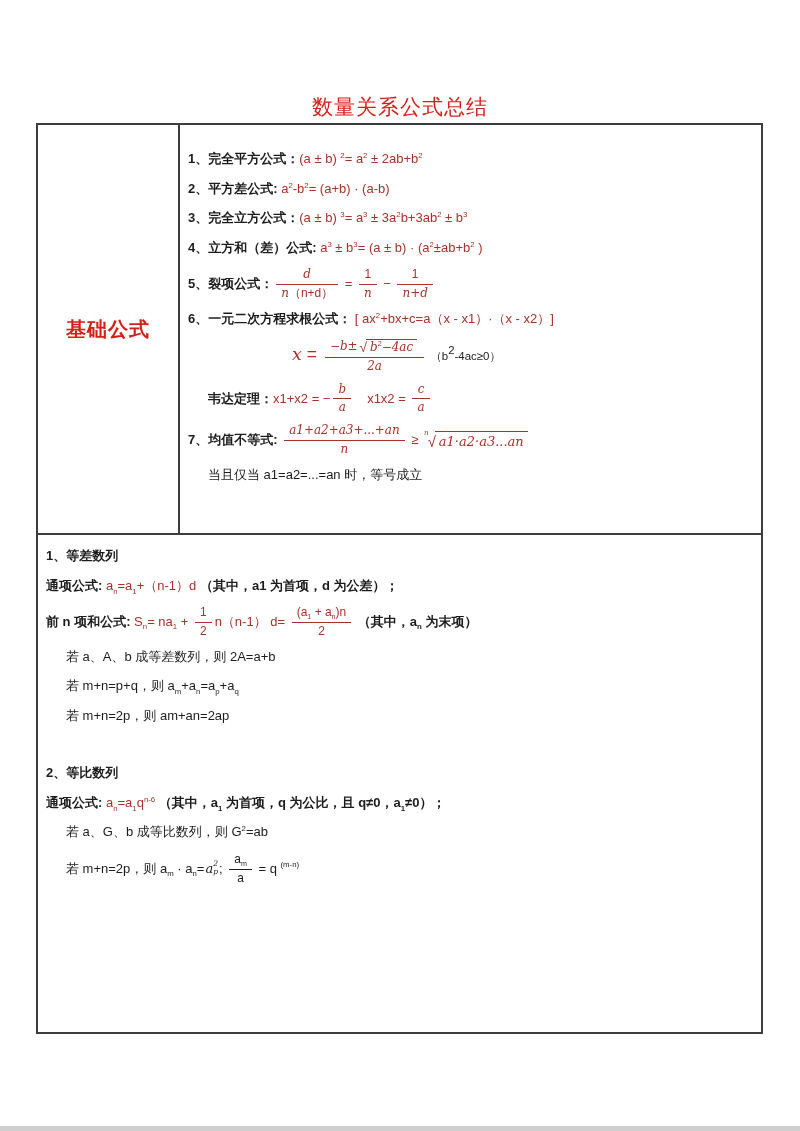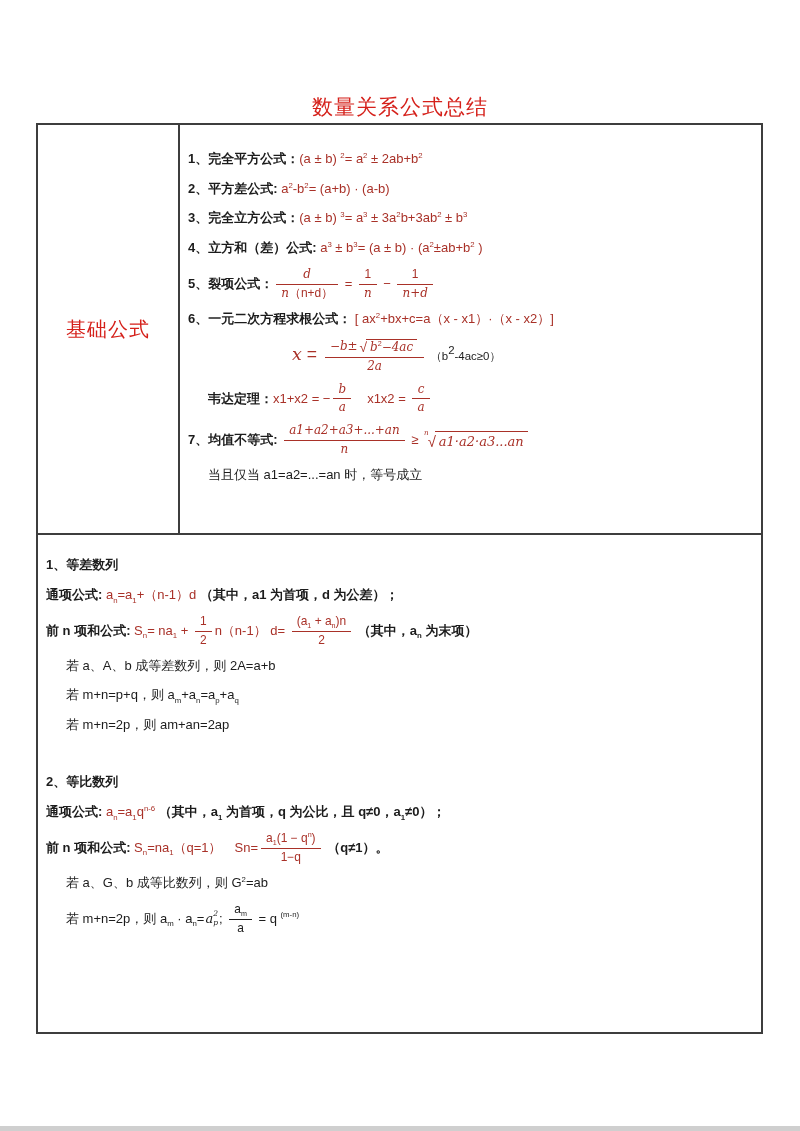--- a/index.html
+++ b/index.html
@@ -26,24 +26,24 @@
     position:absolute;left:36px;top:123px;width:727px;
     border:2px solid var(--border);background:#fff;
   }
   .trow{display:flex;border-bottom:2px solid var(--border);}
   .trow:last-child{border-bottom:none;}
   .trow.r1{height:410px;}
   .trow.r2{height:497px;}
   .label-cell{
     width:142px;min-width:142px;border-right:2px solid var(--border);
     display:flex;align-items:center;justify-content:center;
-    color:var(--label-red);font-weight:400;font-size:20px;letter-spacing:1px;
+    color:var(--label-red);font-weight:700;font-size:20px;letter-spacing:1px;
   }
   .content-cell{flex:1;padding:25px 6px 10px 8px;overflow:hidden;}
-  .r2 .content-cell{padding-top:21px;}
+  .r2 .content-cell{padding-top:12px;}
   .line{font-size:13px;line-height:1.35;margin-bottom:12px;white-space:nowrap;}
   .line.fr{margin-bottom:9px;}
   .ind1{padding-left:20px;}
   .ind2{padding-left:42px;}
   .ind3{padding-left:104px;}
   .mt{margin-top:40px;}
   sup,sub{font-size:0.6em;line-height:0;}
   .red{color:var(--formula-red);}
   .bold{font-weight:700;}
   .ser{font-family:"DejaVu Serif",serif;font-style:italic;}
@@ -124,24 +124,20 @@
             <span class="den"><span>2</span></span>
           </span><span class="red">n（n-1）  d= </span><span class="frac red">
             <span class="num"><span>(a</span><sub>1</sub><span> + a</span><sub>n</sub><span>)n</span></span>
             <span class="den"><span>2</span></span>
           </span><span class="bold"> （其中，a</span><sub class="bold">n</sub><span class="bold"> 为末项）</span></div>
         <div class="line ind1"><span>若 a、A、b 成等差数列，则 2A=a+b</span></div>
         <div class="line ind1"><span>若 m+n=p+q，则 a</span><sub>m</sub><span>+a</span><sub>n</sub><span>=a</span><sub>p</sub><span>+a</span><sub>q</sub></div>
         <div class="line ind1"><span>若 m+n=2p，则 am+an=2ap</span></div>
         <div class="line mt"><span class="bold">2、等比数列</span></div>
         <div class="line"><span class="bold">通项公式: </span><span class="red">a</span><sub class="red">n</sub><span class="red">=a</span><sub class="red">1</sub><span class="red">q</span><sup class="red">n-6</sup><span class="bold"> （其中，a</span><sub class="bold">1</sub><span class="bold"> 为首项，q 为公比，且 q≠0，a</span><sub class="bold">1</sub><span class="bold">≠0）；</span></div>
-        <div class="line fr"><span class="bold">前 n 项和公式: </span><span class="red">S</span><sub class="red">n</sub><span class="red">=na</span><sub class="red">1</sub><span class="red">（q=1）　Sn=</span><span class="frac red">
-            <span class="num"><span>a</span><sub>1</sub><span>(1 − q</span><sup>n</sup><span>)</span></span>
-            <span class="den"><span>1−q</span></span>
-          </span><span class="bold"> （q≠1）。</span></div>
         <div class="line ind1"><span>若 a、G、b 成等比数列，则 G</span><sup>2</sup><span>=ab</span></div>
         <div class="line ind1 fr"><span>若 m+n=2p，则 a</span><sub>m</sub><span> · a</span><sub>n</sub><span>=</span><span class="ss">
             <span class="ss-base">a</span>
             <span class="ss-stack">
               <span>2</span>
               <span>p</span>
             </span>
           </span><span>;  </span><span class="frac">
             <span class="num"><span>a</span><sub>m</sub></span>
             <span class="den"><span>a</span></span>

